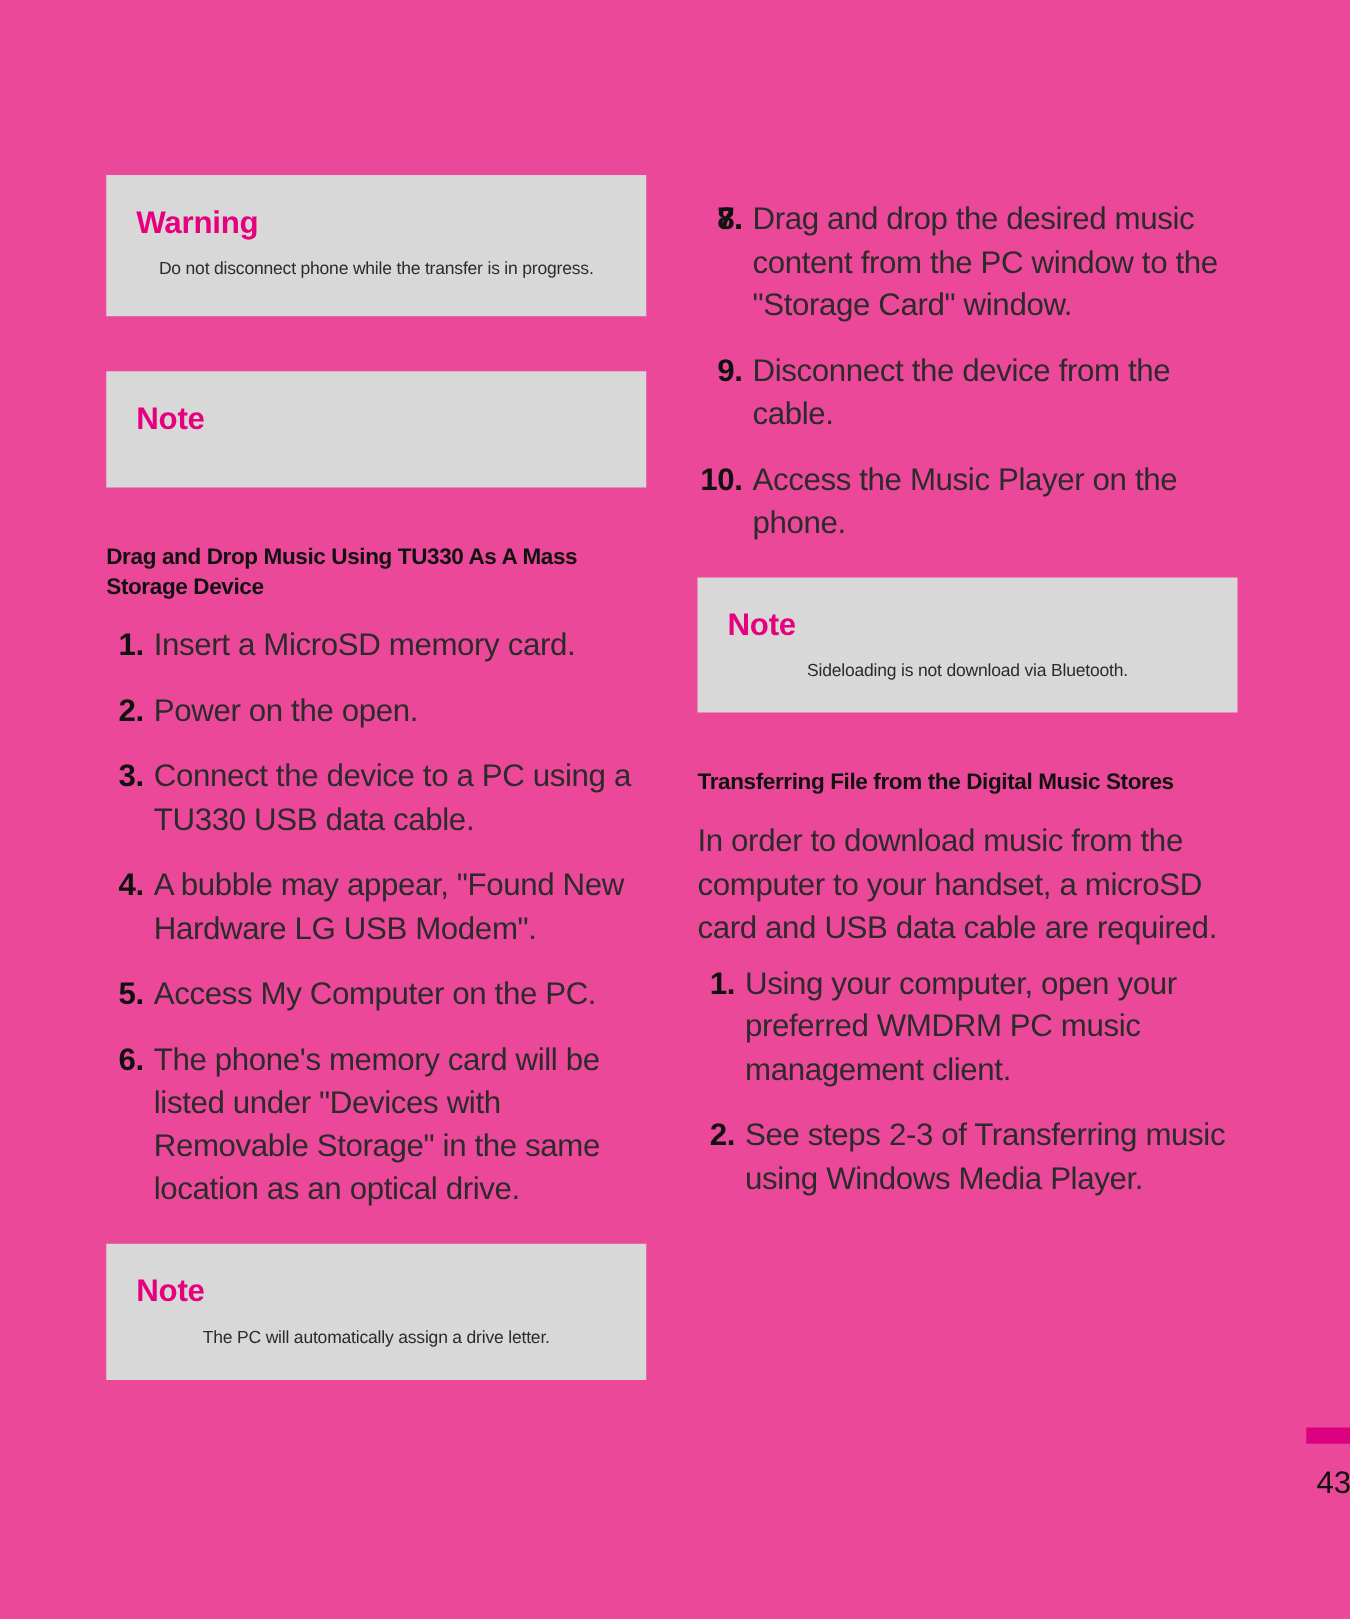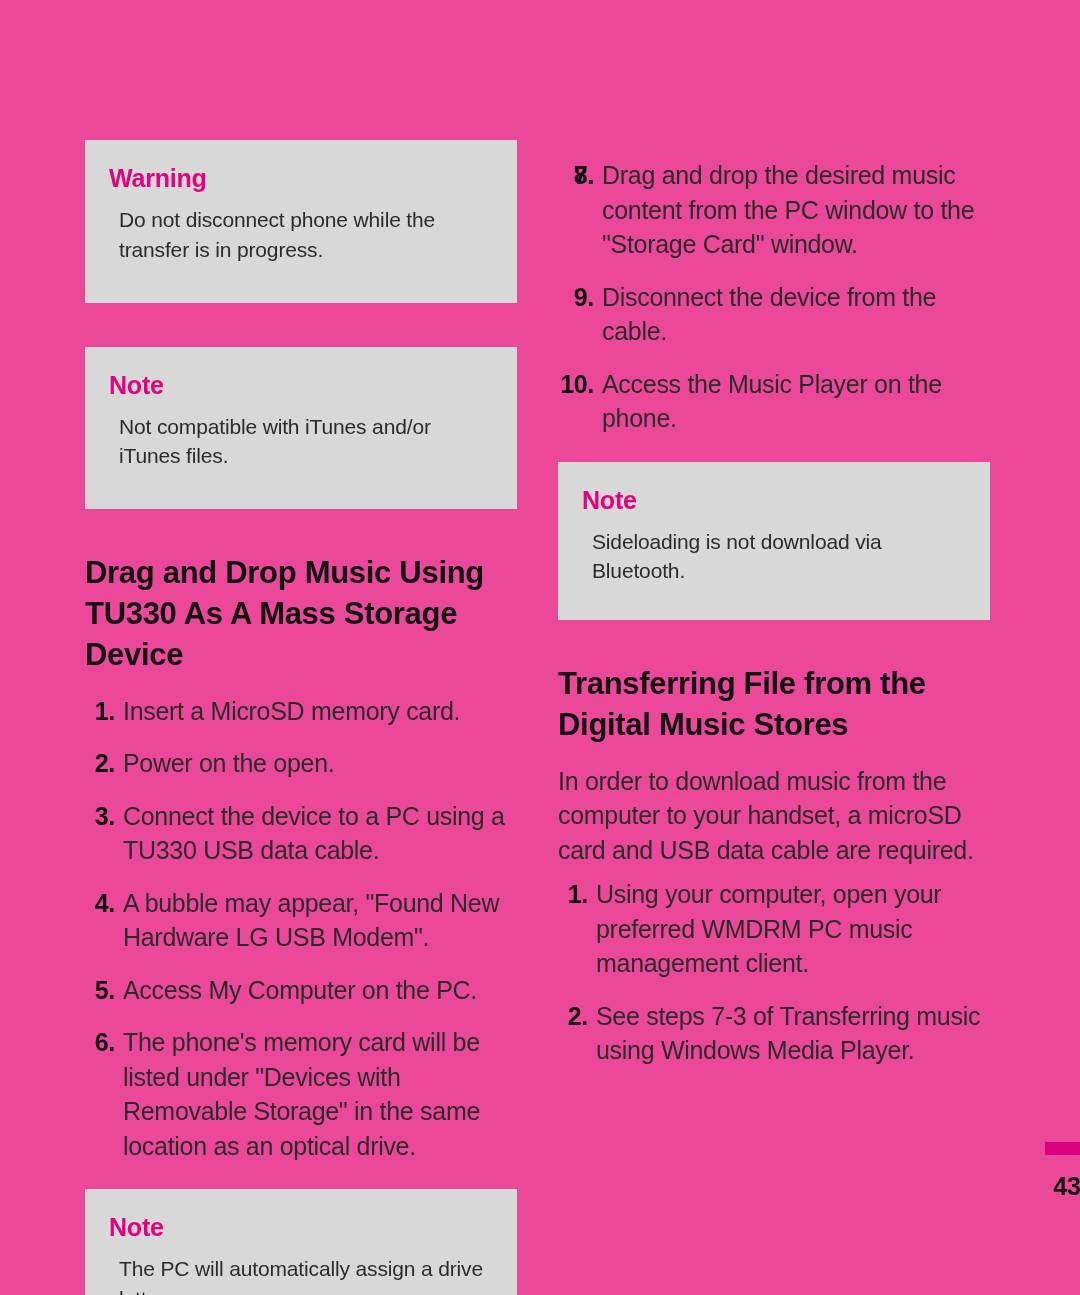--- a/index.html
+++ b/index.html
@@ -46,30 +46,31 @@
   }
   .callout-title {
     color: #e6007e;
     font-weight: bold;
     font-size: 25px;
     line-height: 1.0;
     margin: 0 0 14px 0;
     letter-spacing: -0.2px;
   }
   .callout-body {
-    font-size: 21px;
+    font-size: 14px;
     line-height: 1.42;
     color: #2b2b2b;
-    margin: 10px;
+    margin: 0;
     letter-spacing: -0.15px;
+    text-align: center;
   }
 
   
   .section-heading {
-    font-size: 31px;
+    font-size: 18px;
     font-weight: bold;
     line-height: 1.32;
     color: #111111;
     margin: 0 0 18px 0;
     letter-spacing: -0.3px;
   }
 
   
   .steps {
     margin: 0 0 26px 0;
@@ -113,40 +114,39 @@
     top: 1142px;
     width: 70px;
     height: 13px;
     background: #da0080;
   }
   .page-number {
     position: absolute;
     right: 34px;
     top: 1172px;
     font-size: 25px;
-    font-weight: bold;
+    font-weight: normal;
     color: #111111;
     letter-spacing: 0px;
   }
 </style>
 </head>
 <body>
 
 <div class="page">
 
   <div class="col col-left">
 
     <div class="callout">
       <p class="callout-title">Warning</p>
       <p class="callout-body">Do not disconnect phone while the transfer is in progress.</p>
     </div>
 
     <div class="callout">
       <p class="callout-title">Note</p>
-      <p class="callout-body">Not compatible with iTunes and/or iTunes files.</p>
     </div>
 
     <h2 class="section-heading">Drag and Drop Music Using TU330 As A Mass Storage Device</h2>
 
     <ol class="steps">
       <li><span class="num">1.</span><span>Insert a MicroSD memory card.</span></li>
       <li><span class="num">2.</span><span>Power on the open.</span></li>
       <li><span class="num">3.</span><span>Connect the device to a PC using a TU330 USB data cable.</span></li>
       <li><span class="num">4.</span><span>A bubble may appear, "Found New Hardware LG USB Modem".</span></li>
       <li><span class="num">5.</span><span>Access My Computer on the PC.</span></li>
@@ -173,21 +173,21 @@
       <p class="callout-title">Note</p>
       <p class="callout-body">Sideloading is not download via Bluetooth.</p>
     </div>
 
     <h2 class="section-heading">Transferring File from the Digital Music Stores</h2>
 
     <p class="body-para">In order to download music from the computer to your handset, a microSD card and USB data cable are required.</p>
 
     <ol class="steps">
       <li><span class="num">1.</span><span>Using your computer, open your preferred WMDRM PC music management client.</span></li>
-      <li><span class="num">2.</span><span>See steps 7-3 of Transferring music using Windows Media Player.</span></li>
+      <li><span class="num">2.</span><span>See steps 2-3 of Transferring music using Windows Media Player.</span></li>
     </ol>
 
   </div>
 
   <div class="tab-marker"></div>
   <div class="page-number">43</div>
 
 </div>
 
 </body></html>

